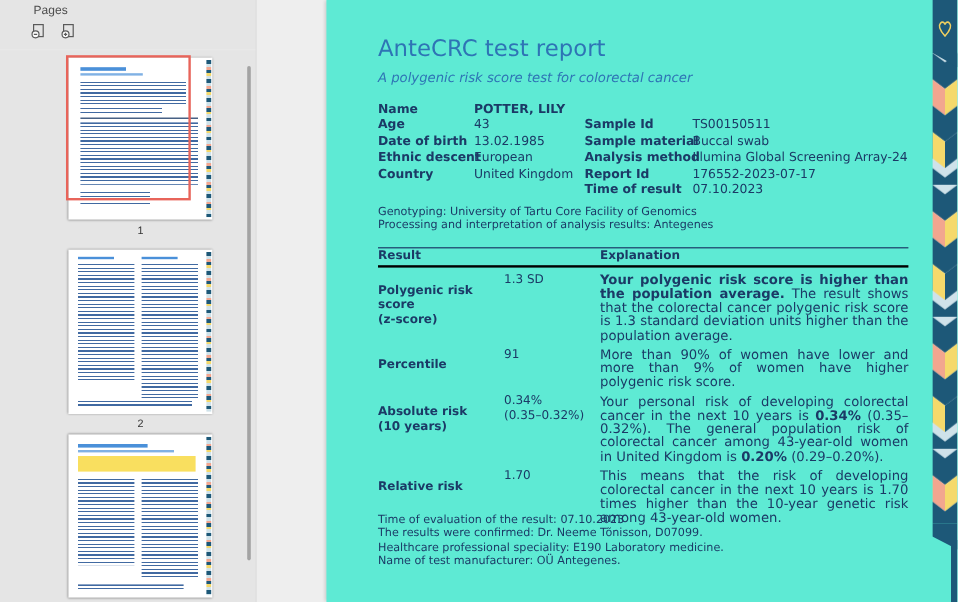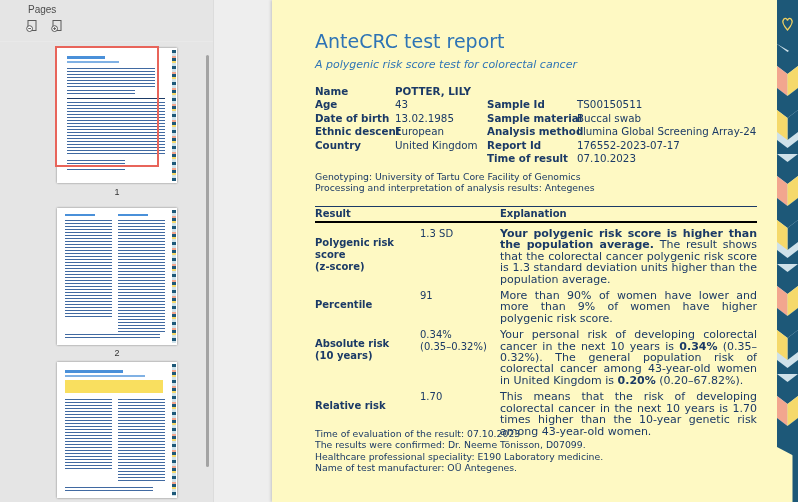--- a/index.html
+++ b/index.html
@@ -31,21 +31,21 @@
   #n1{top:187px}#n2{top:348px}#n3{top:501px}
   .vscroll{position:absolute;left:206px;top:55px;width:3px;height:412px;background:#a3a3a3;border-radius:2px}
 
   .collapse{position:absolute;left:212px;top:304px;width:11px;height:15px;font-size:7px;color:#1a1a1a;
             display:flex;align-items:center;justify-content:center;cursor:pointer;
             font-family:"DejaVu Sans",sans-serif}
 
   .canvasbg{position:absolute;left:214px;top:0;width:58px;height:502px;background:#eeeeee}
 
   
-  .page{position:absolute;left:272px;top:0;width:526px;height:502px;background:#fef9c3;
+  .page{position:absolute;left:272px;top:0;width:526px;height:502px;background:#5eead4;
         box-shadow:-1px 0 3px rgba(0,0,0,.18);color:#1b3a66}
   .rtitle{position:absolute;left:43px;top:30px;font-size:19px;color:#2e74b5}
   .rsub{position:absolute;left:43px;top:58px;font-size:11px;font-style:italic;color:#2e74b5}
 
   .info{position:absolute;left:43px;top:85px;font-size:10.3px;line-height:13.4px}
   .icol2{position:absolute;left:172px;top:13.4px;width:300px}
   .irow{display:flex;white-space:nowrap}
   .il{font-weight:bold;width:80px;flex:none}
   .icol2 .il{width:90px}
   .iv.b{font-weight:bold}
@@ -206,21 +206,21 @@
       <div class="rlabel">Percentile</div>
       <div class="rval">91</div>
       <p class="exp"><span>More than 90% of women have lower and more than 9% of women have higher polygenic risk score.</span></p>
     </div>
 
     <div class="trow" id="r3">
       <div class="rlabel">Absolute risk
 (10 years)</div>
       <div class="rval">0.34%
 (0.35–0.32%)</div>
-      <p class="exp"><span>Your personal risk of developing colorectal cancer in the next 10 years is </span><span class="b">0.34%</span><span> (0.35–0.32%). The general population risk of colorectal cancer among 43-year-old women in United Kingdom is </span><span class="b">0.20%</span><span> (0.20–67.82%).</span></p>
+      <p class="exp"><span>Your personal risk of developing colorectal cancer in the next 10 years is </span><span class="b">0.34%</span><span> (0.35–0.32%). The general population risk of colorectal cancer among 43-year-old women in United Kingdom is </span><span class="b">0.20%</span><span> (0.29–0.20%).</span></p>
     </div>
 
     <div class="trow" id="r4">
       <div class="rlabel">Relative risk</div>
       <div class="rval">1.70</div>
       <p class="exp"><span>This means that the risk of developing colorectal cancer in the next 10 years is 1.70 times higher than the 10-year genetic risk among 43-year-old women.</span></p>
     </div>
   </div>
 
   <div class="footer">

